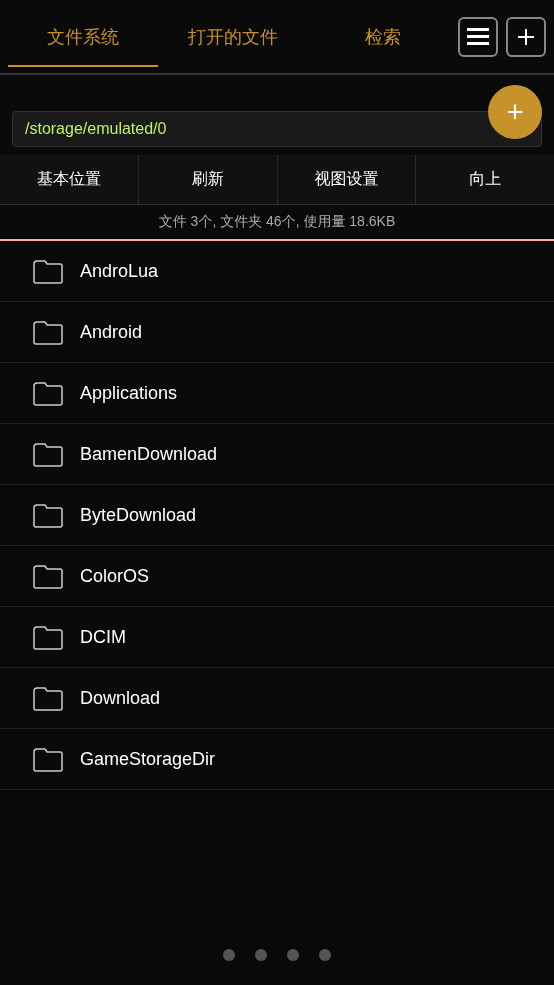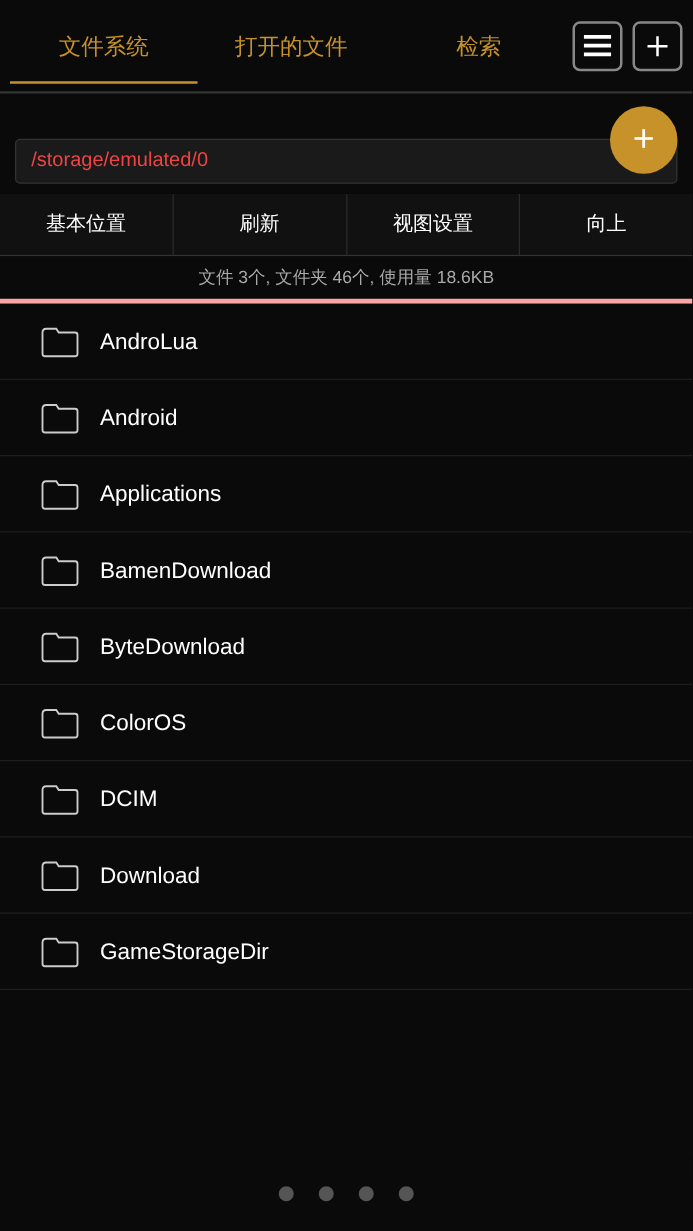--- a/index.html
+++ b/index.html
@@ -77,21 +77,21 @@
       padding: 8px 12px;
       position: relative;
     }
 
     .path-bar {
       width: 100%;
       background-color: #1a1a1a;
       border: 1px solid #333;
       border-radius: 4px;
       padding: 8px 12px;
-      color: #ef4444;
+      color: #bef264;
       font-size: 16px;
     }
 
     .fab-btn {
       position: absolute;
       right: 12px;
       top: 10px;
       width: 54px;
       height: 54px;
       background-color: #c8922a;
@@ -128,21 +128,21 @@
       border-right: none;
     }
 
     
     .info-bar {
       text-align: center;
       padding: 8px;
       color: #aaaaaa;
       font-size: 14px;
       background-color: #0a0a0a;
-      border-bottom: 4px solid #fca5a5;
+      border-bottom: 2px solid #fca5a5;
     }
 
     
     .file-list {
       overflow-y: auto;
       height: calc(985px - 58px - 80px - 50px - 36px - 60px);
       background-color: #0a0a0a;
     }
 
     .file-item {

